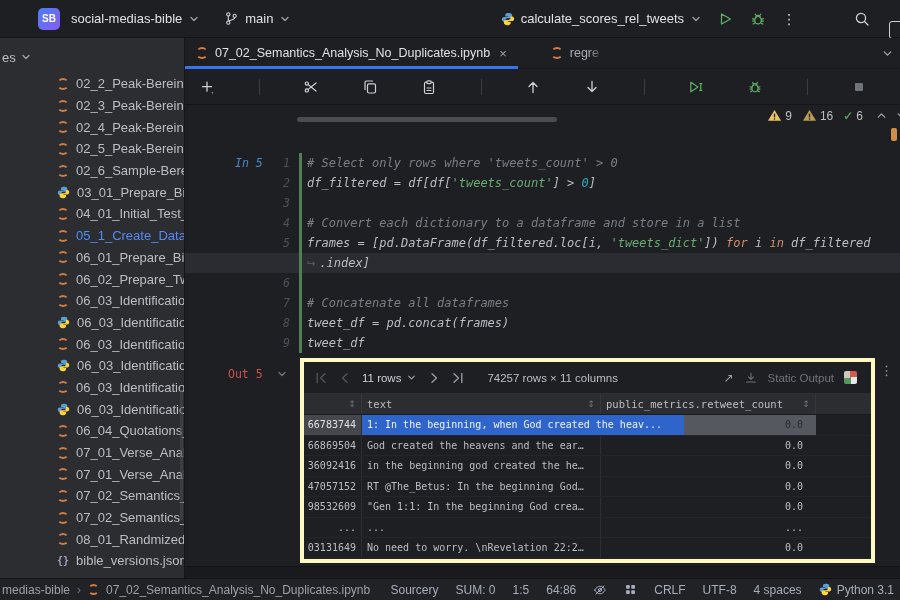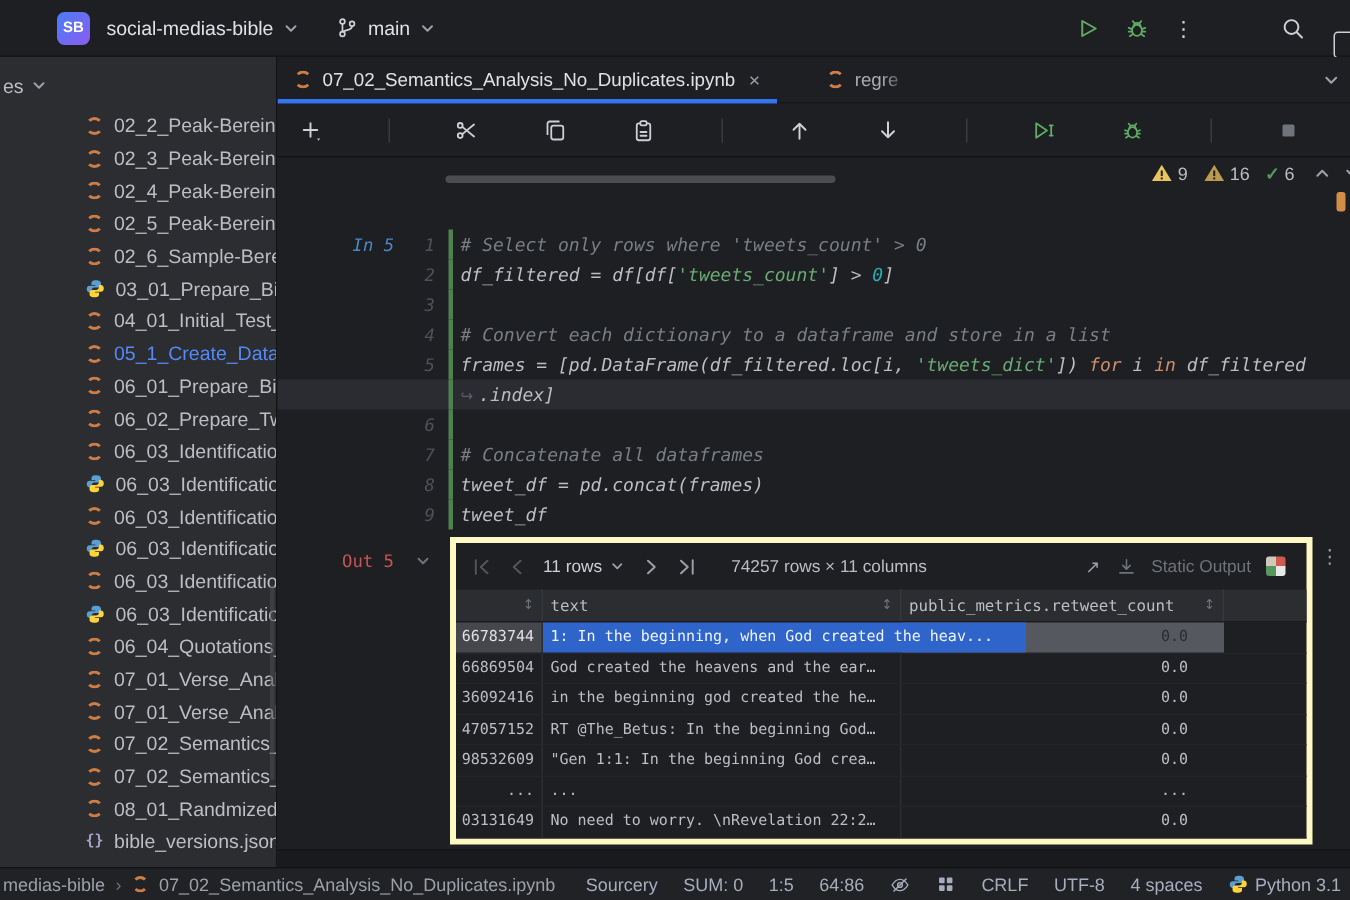--- a/index.html
+++ b/index.html
@@ -114,21 +114,21 @@
   .th3{width:215px;border-right:1px solid #36383c;}
   .th-fill{flex:1;}
   .sort{color:#6f737a;font-size:9px;font-family:"DejaVu Sans",sans-serif;}
   .th2 .sort,.th3 .sort{margin-left:auto;}
 
   .tbl-row{height:20.5px;display:flex;align-items:stretch;font-family:"DejaVu Sans Mono",monospace;
            font-size:10px;color:#bcbec4;border-bottom:1px solid #232528;box-sizing:border-box;}
   .td{box-sizing:border-box;display:flex;align-items:center;padding:0 5px;}
   .td1{width:58px;justify-content:flex-end;border-right:1px solid #2c2e32;}
   .td2{width:239px;border-right:1px solid #2c2e32;white-space:pre;overflow:hidden;}
-  .td3{width:215px;justify-content:flex-end;padding-right:24px;}
+  .td3{width:215px;justify-content:flex-end;padding-right:13px;}
   .td-fill{flex:1;}
   .tbl-row.selected .td1{background:#45474c;color:#dfe1e5;}
   .tbl-row.selected .td2{position:relative;overflow:visible;border-right:none;}
   .selcell{position:absolute;left:0;top:0;bottom:0;width:322px;background:#2f65ca;color:#eef3fc;
            display:flex;align-items:center;padding:0 5px;box-sizing:border-box;z-index:2;white-space:pre;}
   .tbl-row.selected .td3{background:#55585e;color:#2a2c30;}
 
   .bottom-strip{position:absolute;left:0;top:528px;width:715px;height:12px;background:#191a1d;border-top:1px solid #131416;}
   .stripe-marker{position:absolute;left:706px;top:90px;width:6px;height:13px;background:#d28e46;border-radius:2px;}
 
@@ -169,20 +169,34 @@
         </span>
         <span>main</span>
         <span class="chev">
           <svg viewBox="0 0 12 12" width="12" height="12" fill="none" stroke="currentColor" stroke-width="1.3" stroke-linecap="round" stroke-linejoin="round">
               <path d="M3 4.5l3 3 3-3"></path>
             </svg>
         </span>
       </div>
     </div>
     <div class="hdr-right" style="position:relative;padding-right:30px;">
+      <div class="hdr-widget">
+        <span>
+          <svg viewBox="0 0 16 16" width="14" height="14">
+              <path fill="#5a9fd4" d="M7.9 1c-1.9 0-3 .9-3 2.3V5h3.2v.6H3.3C1.9 5.6 1 6.7 1 8.3s.9 2.7 2.3 2.7H5V9.3C5 8 6.1 7 7.4 7h3.3c1.1 0 2-.9 2-2V3.3C12.7 1.9 11 1 9.4 1z"></path>
+              <path fill="#ffd43b" d="M8.1 15c1.9 0 3-.9 3-2.3V11H7.9v-.6h4.8c1.4 0 2.3-1.1 2.3-2.7s-.9-2.7-2.3-2.7H11v1.7C11 8 9.9 9 8.6 9H5.3c-1.1 0-2 .9-2 2v1.7C3.3 14.1 5 15 6.6 15z"></path>
+            </svg>
+        </span>
+        <span>calculate_scores_rel_tweets</span>
+        <span class="chev">
+          <svg viewBox="0 0 12 12" width="12" height="12" fill="none" stroke="currentColor" stroke-width="1.3" stroke-linecap="round" stroke-linejoin="round">
+              <path d="M3 4.5l3 3 3-3"></path>
+            </svg>
+        </span>
+      </div>
       <span class="hdr-ic green">
         <svg viewBox="0 0 16 16" width="16" height="16" fill="none" stroke="currentColor" stroke-width="1.3" stroke-linejoin="round">
             <path d="M3.5 3L12.5 8 3.5 13z"></path>
           </svg>
       </span>
       <span class="hdr-ic green">
         <svg viewBox="0 0 16 16" width="16" height="16" fill="none" stroke="currentColor" stroke-width="1.2" stroke-linecap="round">
             <ellipse cx="8" cy="9.2" rx="3.3" ry="3.7"></ellipse>
             <path d="M5.7 6.9C5.7 5.3 6.6 4.3 8 4.3s2.3 1 2.3 2.6M4.7 8.4l-2.2-.8M4.7 10.1H2.5M5.1 11.9l-1.9 1.2M11.3 8.4l2.2-.8M11.3 10.1h2.2M10.9 11.9l1.9 1.2M6.3 4.5L5.2 3.1M9.7 4.5l1.1-1.4"></path>
           </svg>

